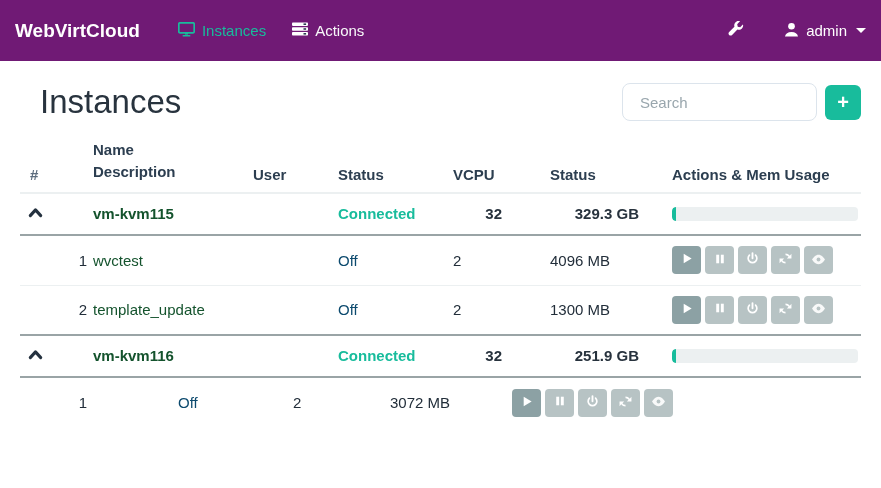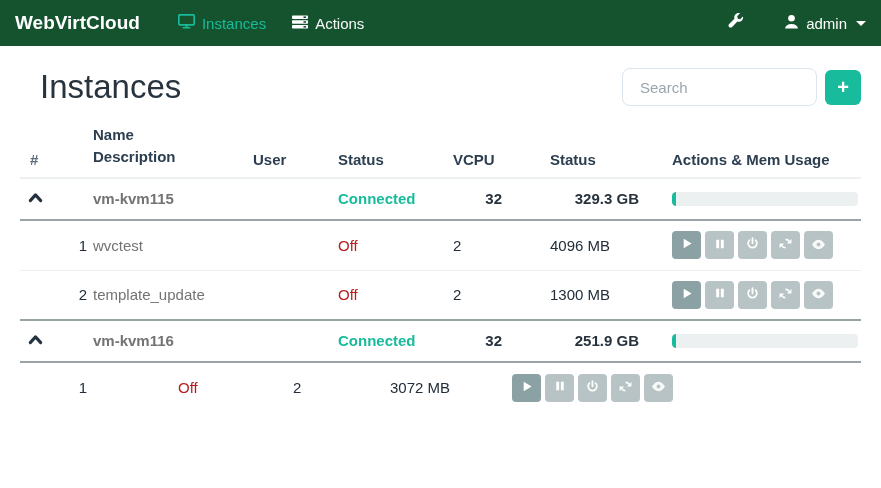--- a/index.html
+++ b/index.html
@@ -5,21 +5,21 @@
   * { box-sizing: border-box; }
   html,body { margin:0; padding:0; }
   body {
     width:881px; height:488px;
     font-family:"Liberation Sans", sans-serif;
     background:#ffffff; color:#2c3e50; overflow:hidden;
   }
 
   
   .navbar {
-    height:46px; background:#14532d; color:#fff;
+    height:61px; background:#701a75; color:#fff;
     display:flex; align-items:center; padding:0 15px;
   }
   .brand { font-size:19px; font-weight:bold; color:#fff; margin-right:38px; cursor:pointer; }
   .nav-item {
     display:flex; align-items:center; gap:7px;
     margin-right:26px; font-size:15px; color:#f8f9fa; cursor:pointer;
   }
   .nav-item.active { color:#18BC9C; }
   .nav-right { margin-left:auto; display:flex; align-items:center; gap:40px; }
   .user-menu { display:flex; align-items:center; gap:7px; font-size:15px; cursor:pointer; }
@@ -66,24 +66,24 @@
   .thead .c0 { padding-left:10px; color:#5d6d7e; }
   .name-head div { line-height:1.45; }
 
   .b-dark  { border-bottom:2px solid #9aa4a6; }
   .b-light { border-bottom:1px solid #ecf0f1; }
   .host-row  { height:42px; }
   .guest-row { height:50px; }
 
   .chev-btn { background:none; border:none; padding:0 0 0 8px; cursor:pointer; display:flex; align-items:center; }
   .guest-index { display:block; text-align:right; padding-right:6px; color:#222e3a; }
-  .vm-name { color:#737373; }
+  .vm-name { color:#14532d; }
   .host-row .vm-name { font-weight:bold; }
   .status-connected { color:#18BC9C; font-weight:bold; }
-  .status-off { color:#b91c1c; }
+  .status-off { color:#0c4a6e; }
   .host-val { font-weight:bold; color:#27323d; text-align:right; display:block; }
   .c4 .host-val { padding-right:48px; }
   .c5 .host-val { padding-right:33px; }
   .guest-val { color:#222e3a; }
 
   .progress {
     width:186px; height:14px; background:#ecf0f1; border-radius:4px; overflow:hidden;
   }
   .progress-fill { height:100%; background:#18BC9C; border-radius:4px 0 0 4px; }
 

